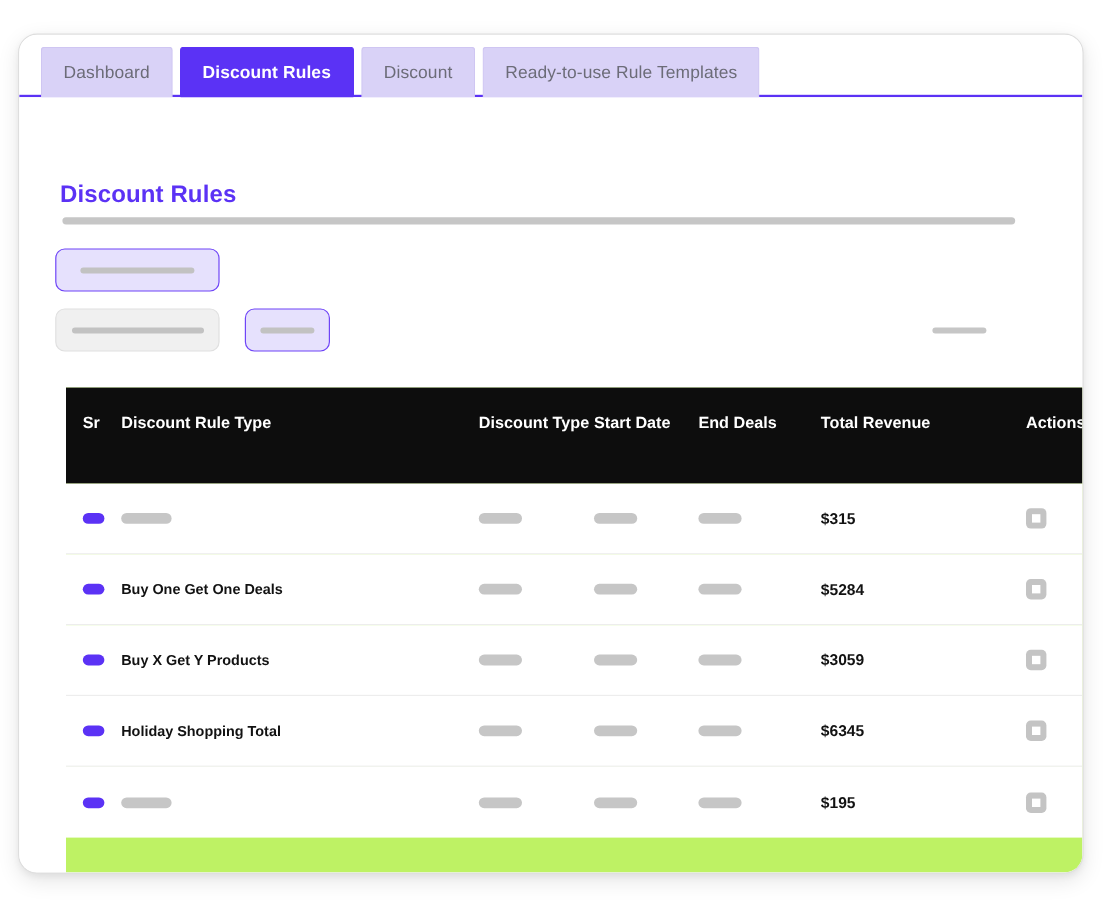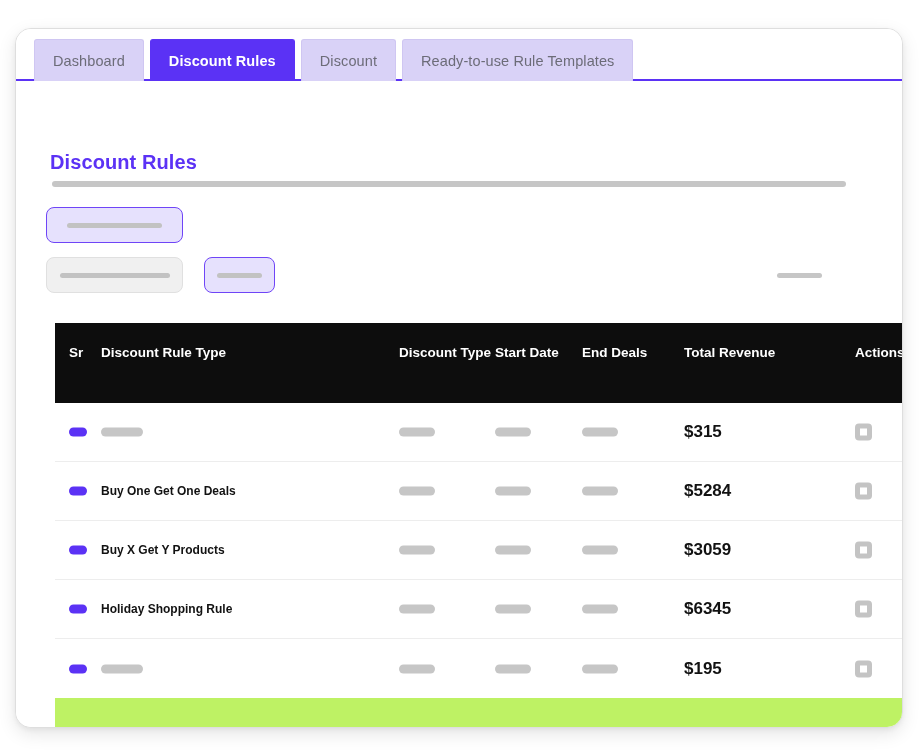--- a/index.html
+++ b/index.html
@@ -186,21 +186,21 @@
   .col-sk   { width: 36px; height: 9px; border-radius: 5px; }
 
   .title-text {
     font-size: 12px;
     font-weight: bold;
     color: #121212;
     white-space: nowrap;
   }
 
   .revenue {
-    font-size: 17px;
+    font-size: 13px;
     font-weight: bold;
     color: #121212;
     white-space: nowrap;
   }
 
   
   .action-icon {
     width: 17px;
     height: 17px;
     border-radius: 4px;
@@ -310,21 +310,21 @@
         <div class="cell x-end col-sk sk"></div>
         <div class="cell x-rev revenue">$3059</div>
         <div class="cell x-act action-icon">
             <i></i>
           </div>
       </div>
 
 
       <div class="row">
         <div class="cell x-sr sr-badge"></div>
-        <div class="cell x-title title-text">Holiday Shopping Rule</div>
+        <div class="cell x-title title-text">Holiday Shopping Total</div>
         <div class="cell x-type col-sk sk"></div>
         <div class="cell x-start col-sk sk"></div>
         <div class="cell x-end col-sk sk"></div>
         <div class="cell x-rev revenue">$6345</div>
         <div class="cell x-act action-icon">
             <i></i>
           </div>
       </div>
 
       <div class="row">

